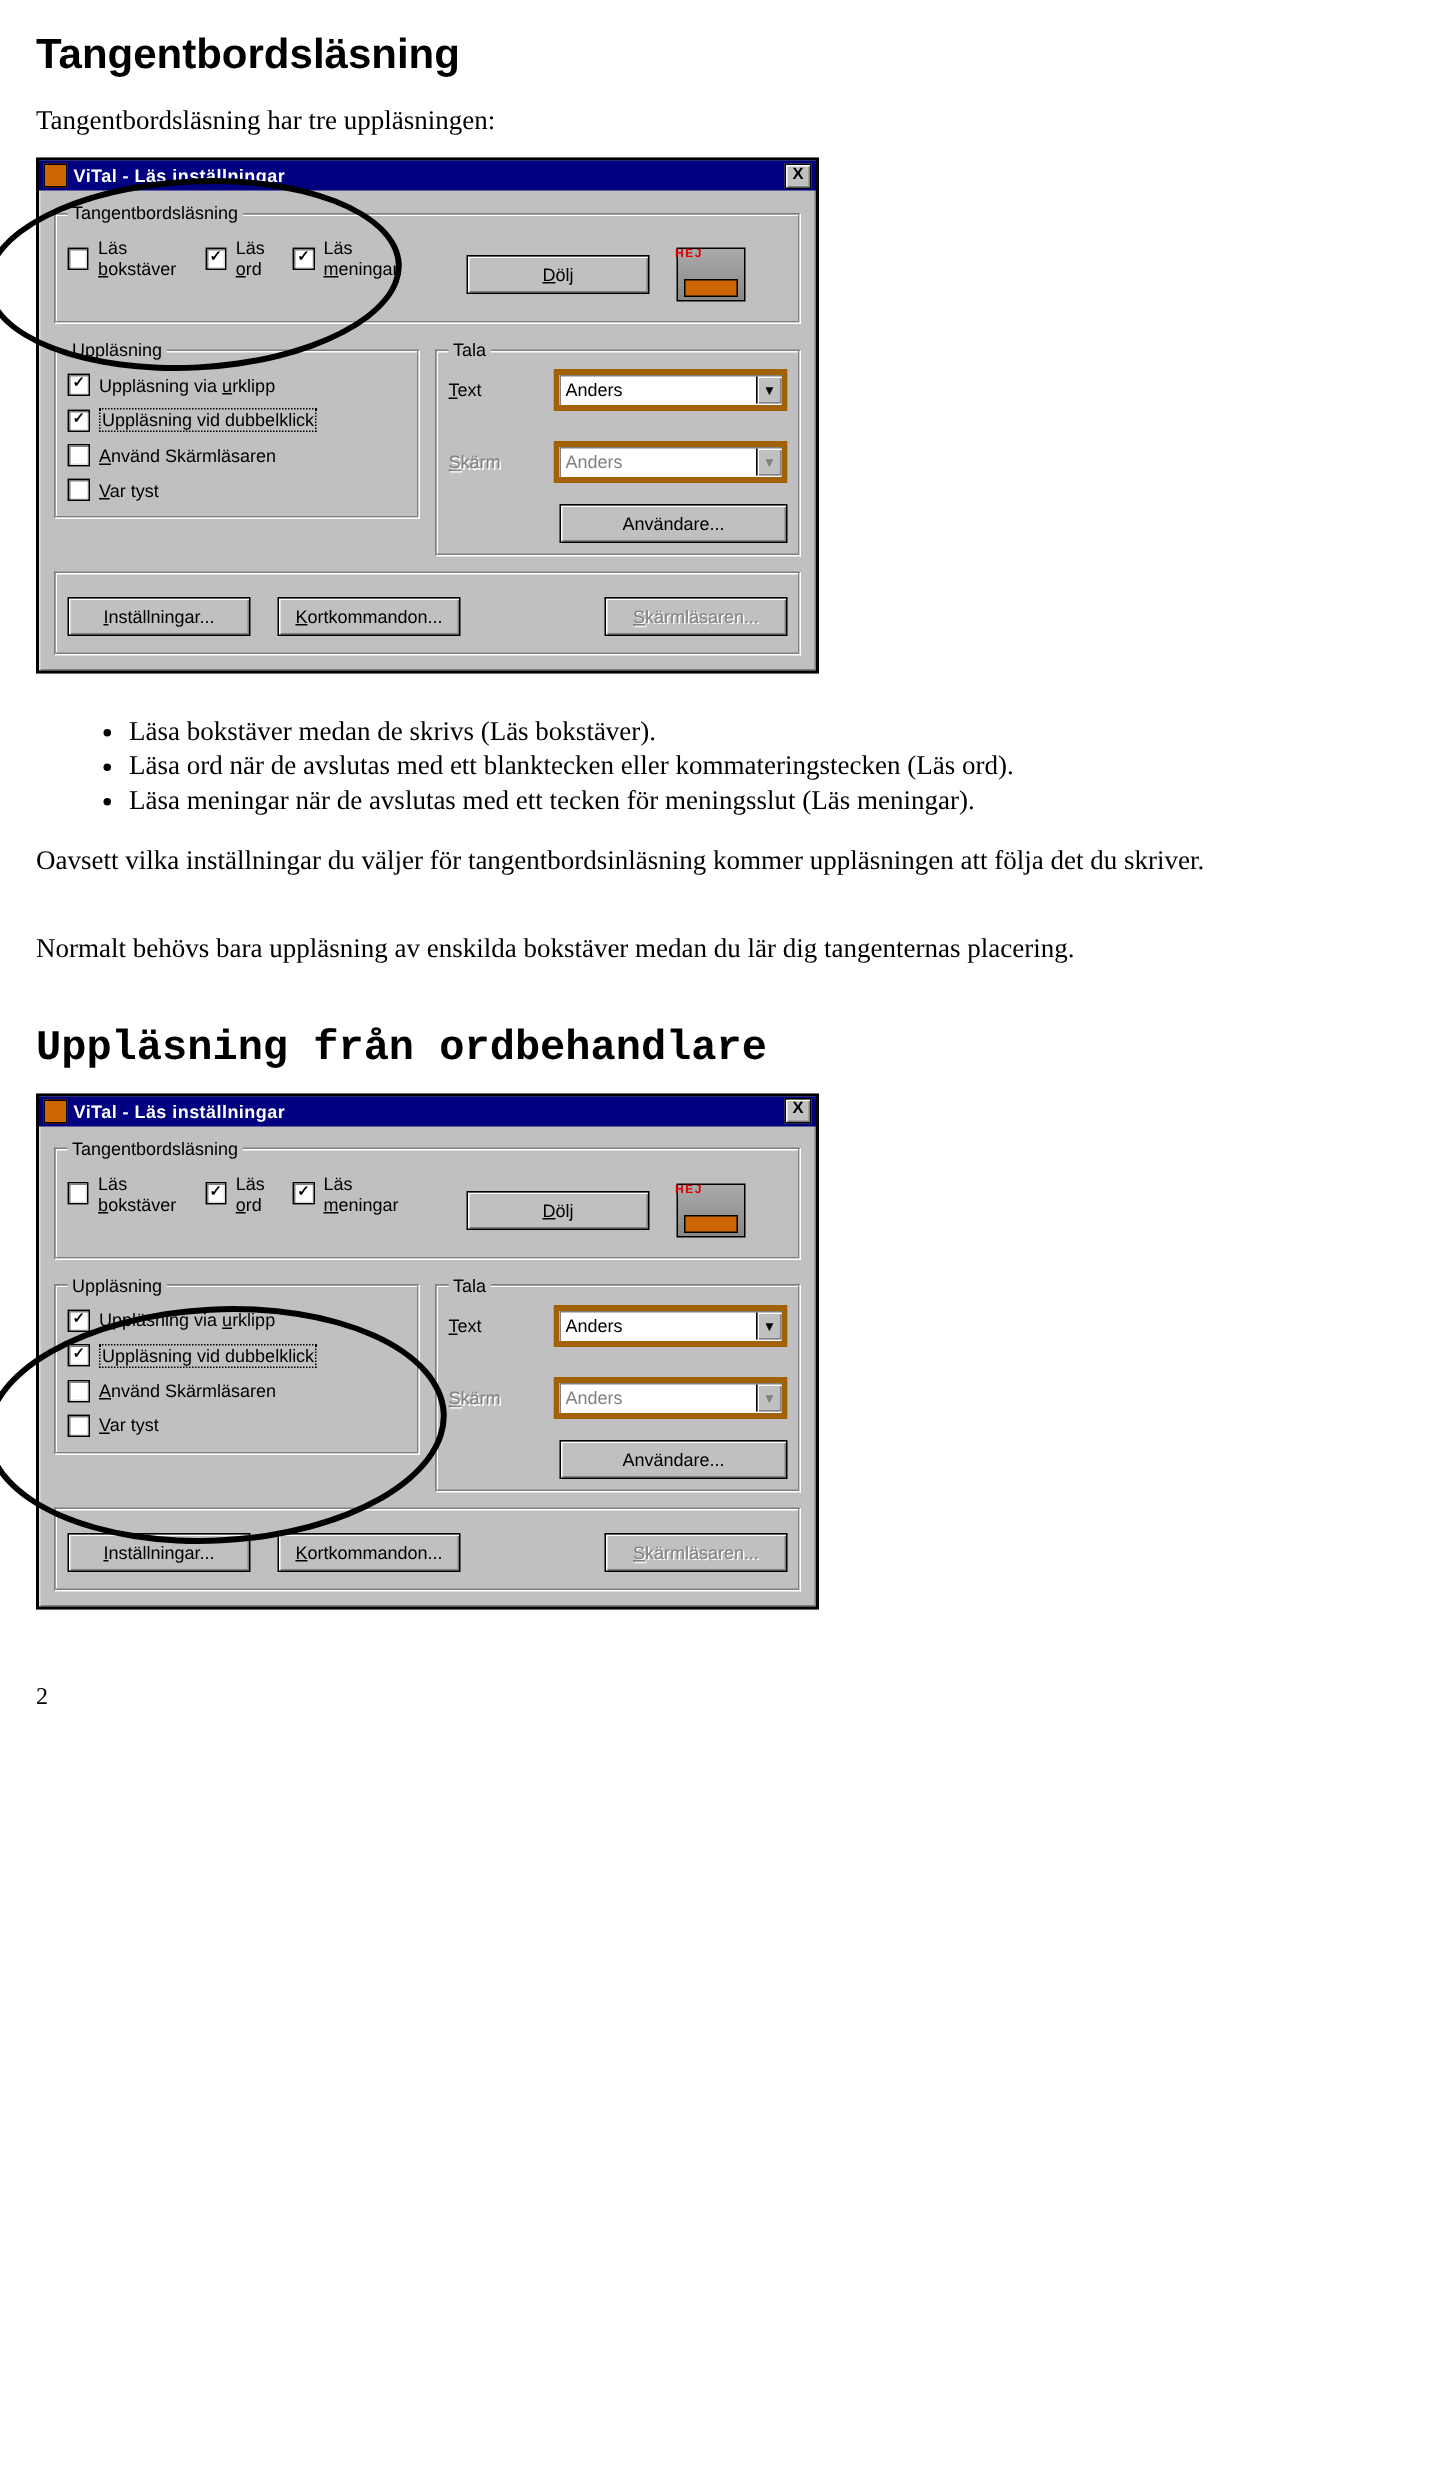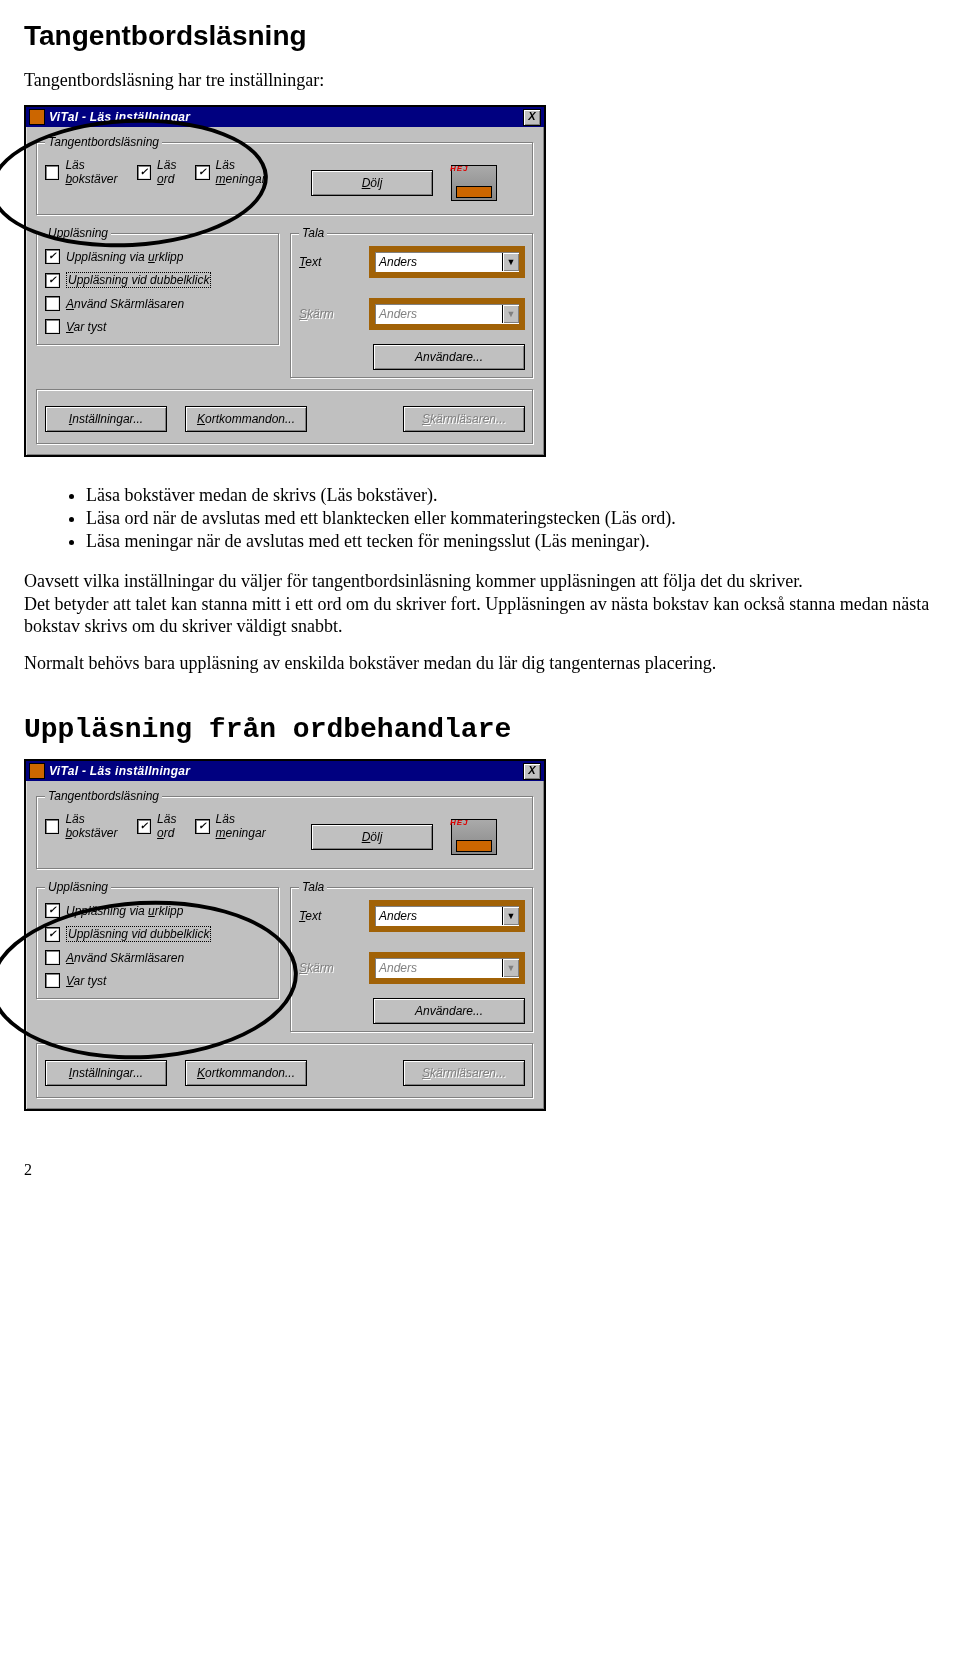--- a/index.html
+++ b/index.html
@@ -23,21 +23,21 @@
     font-size: 28px;
     margin: 40px 0 14px 0;
   }
   p.intro { margin: 0 0 14px 0; }
   ul.bullets { margin: 10px 0 18px 0; padding-left: 48px; }
   ul.bullets li { margin: 2px 14px; }
   p.body { margin: 14px 0; line-height: 1.25; }
   .page-num { margin-top: 50px; font-size: 16px; }
 
   
-  .win9x-wrap { position: relative; margin: 6px 0 28px 0; font-style: italic; }
+  .win9x-wrap { position: relative; margin: 6px 0 28px 0; }
   .win9x {
     width: 518px;
     font-family: "MS Sans Serif", Tahoma, Arial, sans-serif;
     font-size: 12px;
     color: #000;
     background: #c0c0c0;
     border: 2px solid #000;
     box-shadow: inset 1px 1px 0 #dfdfdf, inset -1px -1px 0 #808080;
     position: relative;
   }
@@ -111,21 +111,21 @@
   .hej-icon::after{
     content:""; position:absolute; left:4px; bottom:2px; width:34px; height:10px;
     background:#c60; border:1px solid #000;
   }
 
   .tala-grid { display:grid; grid-template-columns: 50px 1fr; row-gap:8px; column-gap:6px; align-items:center;gap:20px; }
   .tala-lbl { font-size:12px; }
   .tala-lbl.disabled { color:#808080; text-shadow:1px 1px 0 #fff; }
   .combo {
     display:flex; align-items:center; height:20px;
-    border:6px solid #a16207; box-shadow: inset 1px 1px 0 #808080, inset -1px -1px 0 #fff;
+    border:4px solid #a16207; box-shadow: inset 1px 1px 0 #808080, inset -1px -1px 0 #fff;
     background:#fff;
   }
   .combo.disabled { color:#808080; }
   .combo .val { flex:1; padding:0 4px; font-size:12px; }
   .combo .arrow {
     width:16px; height:18px; background:#c0c0c0;
     border-left:1px solid #000; box-shadow: inset 1px 1px 0 #fff, inset -1px -1px 0 #808080;
     text-align:center; font-size:9px; line-height:18px;
   }
   .tala-btn { margin-top:4px; text-align:center; }
@@ -141,21 +141,21 @@
   .ellipse {
     position:absolute; border:4px solid #000; border-radius:50%;
     background:transparent; pointer-events:none; z-index:5;
     transform: rotate(-3deg);
   }
 </style>
 </head>
 <body>
 
 <h1 class="doc-title">Tangentbordsläsning</h1>
-<p class="intro">Tangentbordsläsning har tre inställningar:</p>
+<p class="intro">Tangentbordsläsning har tre uppläsningen:</p>
 
 <div class="win9x-wrap">
   <div class="ellipse" style="left:-34px; top:14px; width:270px; height:120px;"></div>
   <div class="win9x">
     <div class="titlebar">
       <span class="appicon"></span>
       <span class="tb-title">ViTal - Läs inställningar</span>
       <span class="tb-btn">X</span>
     </div>
     <div class="dlg-body">
@@ -251,21 +251,21 @@
 </div>
 
 <ul class="bullets">
   <li>Läsa bokstäver medan de skrivs (Läs bokstäver).</li>
   <li>Läsa ord när de avslutas med ett blanktecken eller kommateringstecken (Läs ord).</li>
   <li>Läsa meningar när de avslutas med ett tecken för meningsslut (Läs meningar).</li>
 </ul>
 
 <p class="body">
   <span>Oavsett vilka inställningar du väljer för tangentbordsinläsning kommer uppläsningen att följa det du skriver.</span><br>
-  <span>Det betyder att talet kan stanna mitt i ett ord om du skriver fort. Uppläsningen av nästa bokstav kan också stanna medan nästa bokstav skrivs om du skriver väldigt snabbt.</span><br>
+  <br>
 </p>
 <p class="body">Normalt behövs bara uppläsning av enskilda bokstäver medan du lär dig tangenternas placering.</p>
 
 <h2 class="doc-title">Uppläsning från ordbehandlare</h2>
 
 <div class="win9x-wrap">
   <div class="ellipse" style="left:-34px; top:142px; width:300px; height:150px;"></div>
   <div class="win9x">
     <div class="titlebar">
       <span class="appicon"></span>

